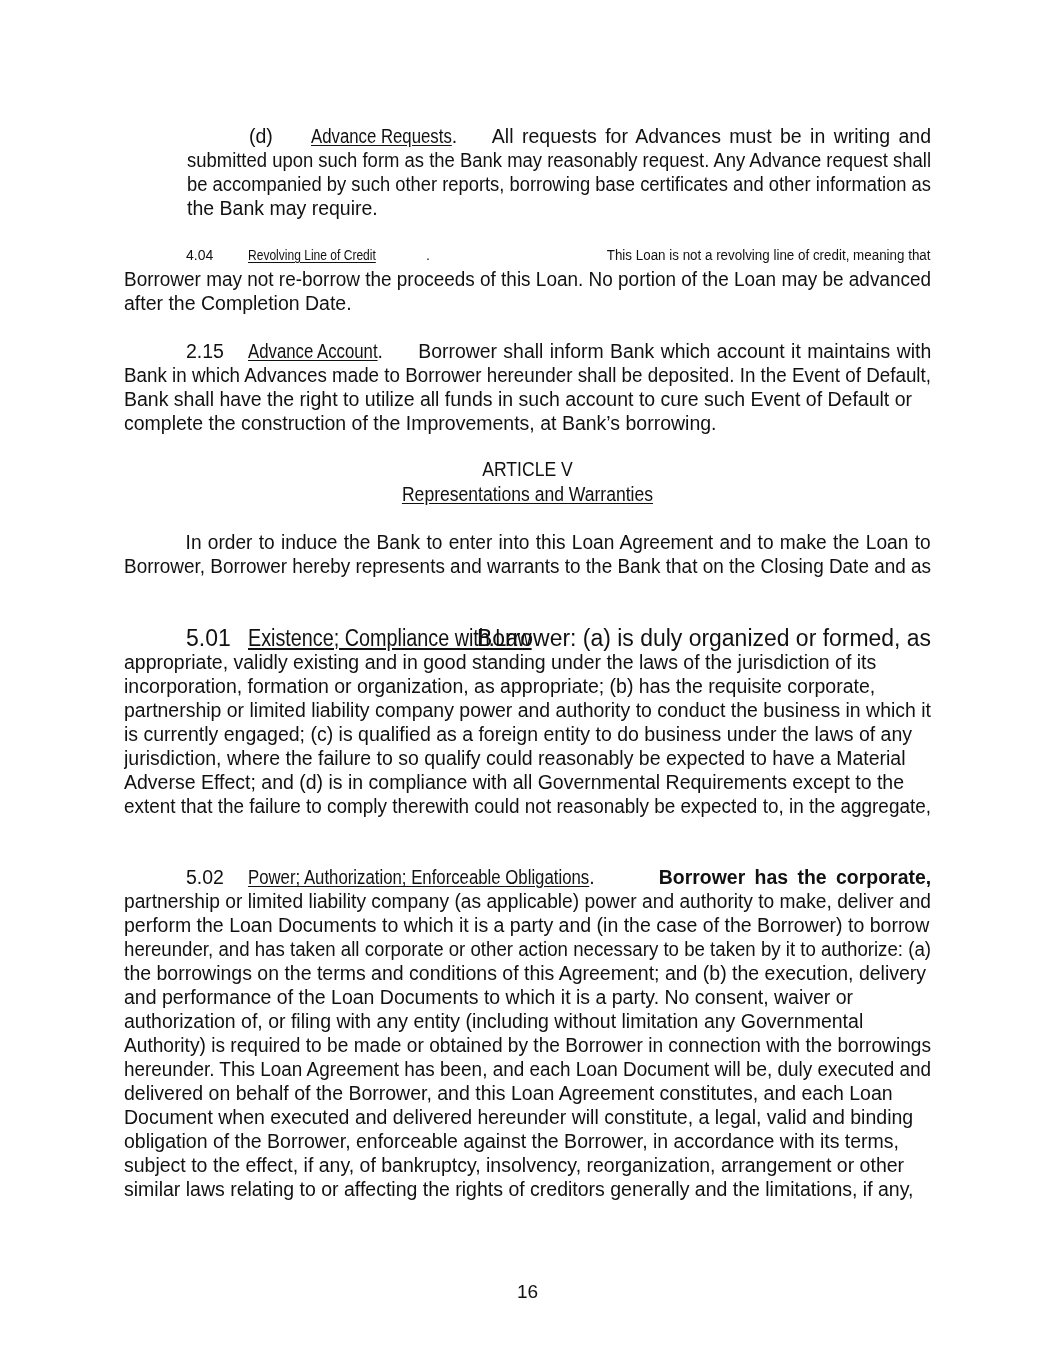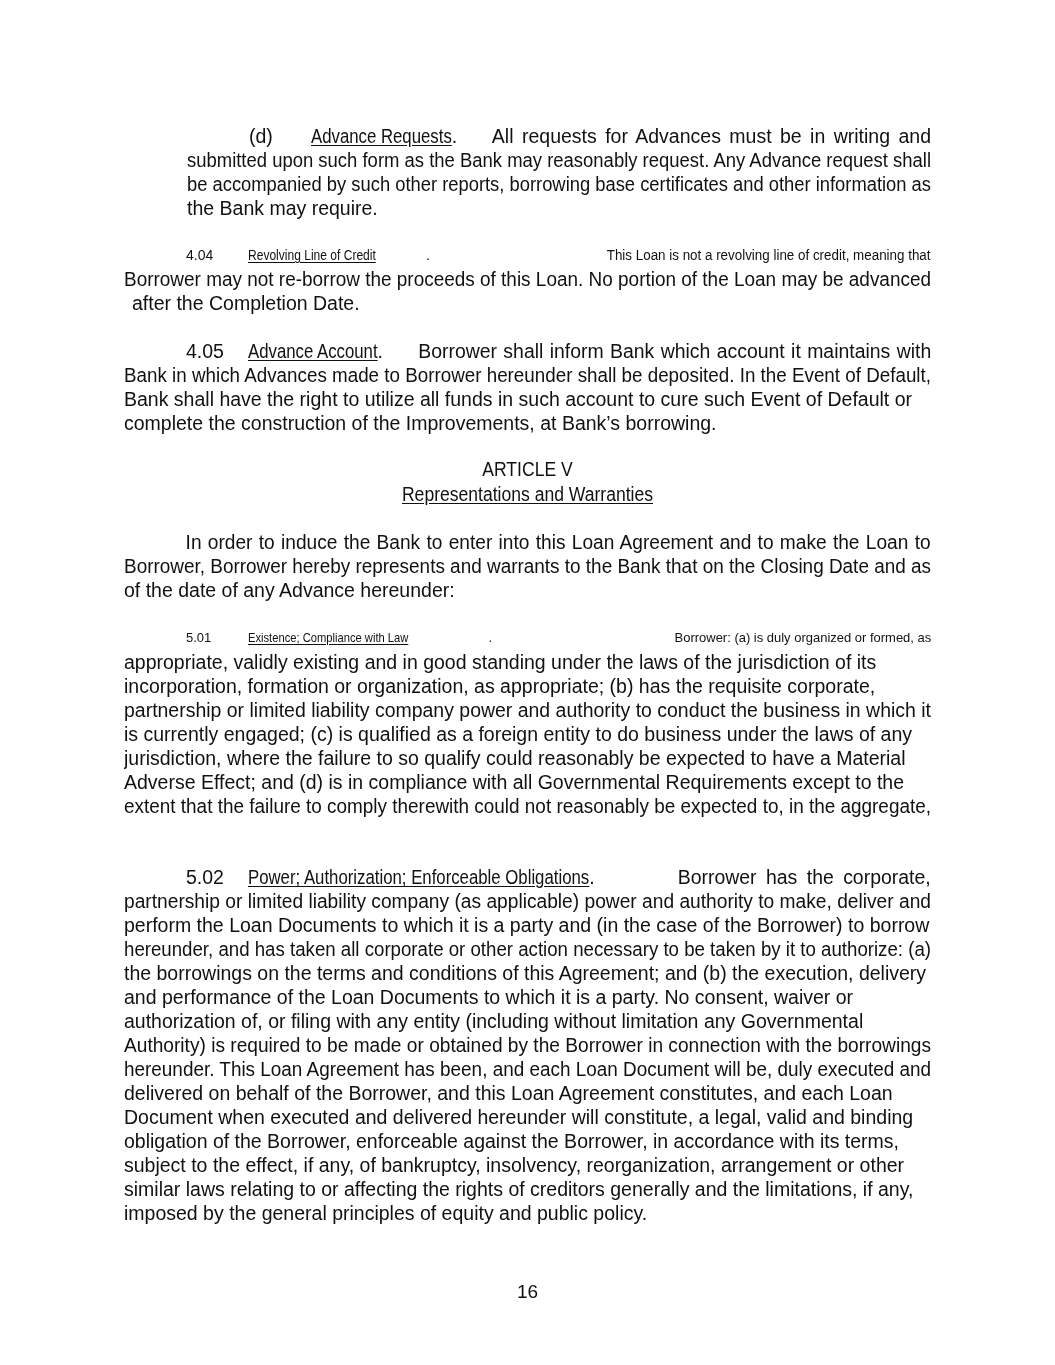--- a/index.html
+++ b/index.html
@@ -36,27 +36,27 @@
 
   <div class="block" style="top:243px;">
     <div style="position:relative;height:24px;line-height:24px;font-size:14px;white-space:nowrap;">
       <span style="position:absolute;left:62px;">4.04</span>
       <span class="u" style="position: absolute; left: 124px; display: inline-block; transform-origin: left center; transform: scaleX(0.86);">Revolving Line of Credit</span>
         <span style="position: absolute; left: 302.047px;">.</span>
       <span style="position: absolute; right: 0px; display: inline-block; transform-origin: right center; transform: scaleX(0.95649);">This Loan is not a revolving line of credit, meaning that</span>
     </div>
     <div class="body-lines">
         <div style="width: 807px; height: 24px; line-height: 24px; font-size: 19.5px; white-space: nowrap; text-align: justify; text-align-last: justify; overflow: hidden; display: block;"><span style="white-space: nowrap; font-size: 19.5px; display: inline-block; transform-origin: left center; word-spacing: 0px; transform: scaleX(0.971923);">Borrower may not re-borrow the proceeds of this Loan.  No portion of the Loan may be advanced</span></div>
-        <div style="width: 807px; height: 24px; line-height: 24px; font-size: 19.5px; white-space: nowrap; overflow: hidden; display: block; margin-left: 8px;"><span style="white-space: nowrap; font-size: 19.5px; display: inline-block; transform-origin: left center; transform: scaleX(1);">after the Completion Date.</span></div>
+        <div style="width: 807px; height: 24px; line-height: 24px; font-size: 19.5px; white-space: nowrap; overflow: hidden; display: block;"><span style="white-space: nowrap; font-size: 19.5px; display: inline-block; transform-origin: left center; transform: scaleX(1);">after the Completion Date.</span></div>
       </div>
   </div>
 
   <div class="block" style="top:339px;">
     <div style="position:relative;height:24px;line-height:24px;font-size:19.5px;white-space:nowrap;">
-      <span style="position:absolute;left:62px;">4.05</span>
+      <span style="position:absolute;left:62px;">2.15</span>
       <span class="u" style="position: absolute; left: 124px; display: inline-block; transform-origin: left center; transform: scaleX(0.86);">Advance Account</span>
         <span style="position: absolute; left: 253.591px;">.</span>
       <span style="position: absolute; right: 0px; word-spacing: 1px; display: inline-block; transform-origin: right center; transform: scaleX(0.995694);">Borrower shall inform Bank which account it maintains with</span>
     </div>
     <div class="body-lines">
         <div style="width: 807px; height: 24px; line-height: 24px; font-size: 19.5px; white-space: nowrap; text-align: justify; text-align-last: justify; overflow: hidden; display: block;"><span style="white-space: nowrap; font-size: 19.5px; display: inline-block; transform-origin: left center; word-spacing: 0px; transform: scaleX(0.964338);">Bank in which Advances made to Borrower hereunder shall be deposited.  In the Event of Default,</span></div>
         <div style="width: 807px; height: 24px; line-height: 24px; font-size: 19.5px; white-space: nowrap; text-align: justify; text-align-last: justify; overflow: hidden; display: block;"><span style="white-space: nowrap; font-size: 19.5px; display: inline-block; transform-origin: left center; word-spacing: 0px; transform: scaleX(1);">Bank shall have the right to utilize all funds in such account to cure such Event of Default or</span></div>
         <div style="width: 807px; height: 24px; line-height: 24px; font-size: 19.5px; white-space: nowrap; overflow: hidden; display: block;"><span style="white-space: nowrap; font-size: 19.5px; display: inline-block; transform-origin: left center; transform: scaleX(1);">complete the construction of the Improvements, at Bank’s borrowing.</span></div>
       </div>
   </div>
@@ -65,26 +65,25 @@
   <div class="center" style="top:482px;">
     <span class="u" style="display: inline-block; transform: scaleX(0.9);">Representations and Warranties</span>
   </div>
 
   <div class="block" style="top:530px;">
     <div style="position:relative;height:24px;line-height:24px;font-size:19.5px;white-space:nowrap;">
       <span style="position: absolute; right: 0px; word-spacing: 1px; display: inline-block; transform-origin: right center; transform: scaleX(0.980787);">In order to induce the Bank to enter into this Loan Agreement and to make the Loan to</span>
     </div>
     <div class="body-lines">
         <div style="width: 807px; height: 24px; line-height: 24px; font-size: 19.5px; white-space: nowrap; text-align: justify; text-align-last: justify; overflow: hidden; display: block;"><span style="white-space: nowrap; font-size: 19.5px; display: inline-block; transform-origin: left center; word-spacing: 0px; transform: scaleX(0.970681);">Borrower, Borrower hereby represents and warrants to the Bank that on the Closing Date and as</span></div>
-        <div style="width: 807px; height: 24px; line-height: 24px; font-size: 19.5px; white-space: nowrap; overflow: hidden; display: block;"><span style="white-space: nowrap; font-size: 19.5px; display: inline-block; transform-origin: left center; transform: scaleX(1);">of the date of any Advance hereunder:</span></div>
       </div>
   </div>
 
   <div class="block" style="top:626px;">
-    <div style="position:relative;height:24px;line-height:24px;font-size:13px;white-space:nowrap;">
+    <div style="position:relative;height:24px;line-height:24px;font-size:23px;white-space:nowrap;">
       <span style="position:absolute;left:62px;">5.01</span>
       <span class="u" style="position: absolute; left: 124px; display: inline-block; transform-origin: left center; transform: scaleX(0.86);">Existence; Compliance with Law</span>
         <span style="position: absolute; left: 364.491px;">.</span>
       <span style="position: absolute; right: 0px; display: inline-block; transform-origin: right center; transform: scaleX(0.997854);">Borrower: (a) is duly organized or formed, as</span>
     </div>
     <div class="body-lines">
         <div style="width: 807px; height: 24px; line-height: 24px; font-size: 19.5px; white-space: nowrap; text-align: justify; text-align-last: justify; overflow: hidden; display: block;"><span style="white-space: nowrap; font-size: 19.5px; display: inline-block; transform-origin: left center; word-spacing: 0px; transform: scaleX(1);">appropriate, validly existing and in good standing under the laws of the jurisdiction of its</span></div>
         <div style="width: 807px; height: 24px; line-height: 24px; font-size: 19.5px; white-space: nowrap; text-align: justify; text-align-last: justify; overflow: hidden; display: block;"><span style="white-space: nowrap; font-size: 19.5px; display: inline-block; transform-origin: left center; word-spacing: 0px; transform: scaleX(1);">incorporation, formation or organization, as appropriate; (b) has the requisite corporate,</span></div>
         <div style="width: 807px; height: 24px; line-height: 24px; font-size: 19.5px; white-space: nowrap; text-align: justify; text-align-last: justify; overflow: hidden; display: block;"><span style="white-space: nowrap; font-size: 19.5px; display: inline-block; transform-origin: left center; word-spacing: 0px; transform: scaleX(0.998029);">partnership or limited liability company power and authority to conduct the business in which it</span></div>
         <div style="width: 807px; height: 24px; line-height: 24px; font-size: 19.5px; white-space: nowrap; text-align: justify; text-align-last: justify; overflow: hidden; display: block;"><span style="white-space: nowrap; font-size: 19.5px; display: inline-block; transform-origin: left center; word-spacing: 0px; transform: scaleX(1);">is currently engaged; (c) is qualified as a foreign entity to do business under the laws of any</span></div>
@@ -92,34 +91,33 @@
         <div style="width: 807px; height: 24px; line-height: 24px; font-size: 19.5px; white-space: nowrap; text-align: justify; text-align-last: justify; overflow: hidden; display: block;"><span style="white-space: nowrap; font-size: 19.5px; display: inline-block; transform-origin: left center; word-spacing: 0px; transform: scaleX(1);">Adverse Effect; and (d) is in compliance with all Governmental Requirements except to the</span></div>
         <div style="width: 807px; height: 24px; line-height: 24px; font-size: 19.5px; white-space: nowrap; text-align: justify; text-align-last: justify; overflow: hidden; display: block;"><span style="white-space: nowrap; font-size: 19.5px; display: inline-block; transform-origin: left center; word-spacing: 0px; transform: scaleX(0.97059);">extent that the failure to comply therewith could not reasonably be expected to, in the aggregate,</span></div>
       </div>
   </div>
 
   <div class="block" style="top:865px;">
     <div style="position:relative;height:24px;line-height:24px;font-size:19.5px;white-space:nowrap;">
       <span style="position:absolute;left:62px;">5.02</span>
       <span class="u" style="position: absolute; left: 124px; display: inline-block; transform-origin: left center; transform: scaleX(0.86);">Power; Authorization; Enforceable Obligations</span>
         <span style="position: absolute; left: 465.192px;">.</span>
-      <span style="position: absolute; right: 0px; word-spacing: 4px; display: inline-block; transform-origin: right center; transform: scaleX(0.997229);">Borrower has the corporate,</span>
+      <span style="position: absolute; right: 0px; word-spacing: 4px; display: inline-block; transform-origin: right center; transform: scaleX(0.997229); font-weight: bold;">Borrower has the corporate,</span>
     </div>
     <div class="body-lines">
         <div style="width: 807px; height: 24px; line-height: 24px; font-size: 19.5px; white-space: nowrap; text-align: justify; text-align-last: justify; overflow: hidden; display: block;"><span style="white-space: nowrap; font-size: 19.5px; display: inline-block; transform-origin: left center; word-spacing: 0px; transform: scaleX(0.983547);">partnership or limited liability company (as applicable) power and authority to make, deliver and</span></div>
         <div style="width: 807px; height: 24px; line-height: 24px; font-size: 19.5px; white-space: nowrap; text-align: justify; text-align-last: justify; overflow: hidden; display: block;"><span style="white-space: nowrap; font-size: 19.5px; display: inline-block; transform-origin: left center; word-spacing: 0px; transform: scaleX(1);">perform the Loan Documents to which it is a party and (in the case of the Borrower) to borrow</span></div>
         <div style="width: 807px; height: 24px; line-height: 24px; font-size: 19.5px; white-space: nowrap; text-align: justify; text-align-last: justify; overflow: hidden; display: block;"><span style="white-space: nowrap; font-size: 19.5px; display: inline-block; transform-origin: left center; word-spacing: 0px; transform: scaleX(0.956905);">hereunder, and has taken all corporate or other action necessary to be taken by it to authorize: (a)</span></div>
         <div style="width: 807px; height: 24px; line-height: 24px; font-size: 19.5px; white-space: nowrap; text-align: justify; text-align-last: justify; overflow: hidden; display: block;"><span style="white-space: nowrap; font-size: 19.5px; display: inline-block; transform-origin: left center; word-spacing: 0px; transform: scaleX(1);">the borrowings on the terms and conditions of this Agreement; and (b) the execution, delivery</span></div>
         <div style="width: 807px; height: 24px; line-height: 24px; font-size: 19.5px; white-space: nowrap; text-align: justify; text-align-last: justify; overflow: hidden; display: block;"><span style="white-space: nowrap; font-size: 19.5px; display: inline-block; transform-origin: left center; word-spacing: 0px; transform: scaleX(1);">and performance of the Loan Documents to which it is a party.  No consent, waiver or</span></div>
         <div style="width: 807px; height: 24px; line-height: 24px; font-size: 19.5px; white-space: nowrap; text-align: justify; text-align-last: justify; overflow: hidden; display: block;"><span style="white-space: nowrap; font-size: 19.5px; display: inline-block; transform-origin: left center; word-spacing: 0px; transform: scaleX(1);">authorization of, or filing with any entity (including without limitation any Governmental</span></div>
         <div style="width: 807px; height: 24px; line-height: 24px; font-size: 19.5px; white-space: nowrap; text-align: justify; text-align-last: justify; overflow: hidden; display: block;"><span style="white-space: nowrap; font-size: 19.5px; display: inline-block; transform-origin: left center; word-spacing: 0px; transform: scaleX(0.980913);">Authority) is required to be made or obtained by the Borrower in connection with the borrowings</span></div>
         <div style="width: 807px; height: 24px; line-height: 24px; font-size: 19.5px; white-space: nowrap; text-align: justify; text-align-last: justify; overflow: hidden; display: block;"><span style="white-space: nowrap; font-size: 19.5px; display: inline-block; transform-origin: left center; word-spacing: 0px; transform: scaleX(0.969697);">hereunder.  This Loan Agreement has been, and each Loan Document will be, duly executed and</span></div>
         <div style="width: 807px; height: 24px; line-height: 24px; font-size: 19.5px; white-space: nowrap; text-align: justify; text-align-last: justify; overflow: hidden; display: block;"><span style="white-space: nowrap; font-size: 19.5px; display: inline-block; transform-origin: left center; word-spacing: 0px; transform: scaleX(1);">delivered on behalf of the Borrower, and this Loan Agreement constitutes, and each Loan</span></div>
         <div style="width: 807px; height: 24px; line-height: 24px; font-size: 19.5px; white-space: nowrap; text-align: justify; text-align-last: justify; overflow: hidden; display: block;"><span style="white-space: nowrap; font-size: 19.5px; display: inline-block; transform-origin: left center; word-spacing: 0px; transform: scaleX(1);">Document when executed and delivered hereunder will constitute, a legal, valid and binding</span></div>
         <div style="width: 807px; height: 24px; line-height: 24px; font-size: 19.5px; white-space: nowrap; text-align: justify; text-align-last: justify; overflow: hidden; display: block;"><span style="white-space: nowrap; font-size: 19.5px; display: inline-block; transform-origin: left center; word-spacing: 0px; transform: scaleX(1);">obligation of the Borrower, enforceable against the Borrower, in accordance with its terms,</span></div>
         <div style="width: 807px; height: 24px; line-height: 24px; font-size: 19.5px; white-space: nowrap; text-align: justify; text-align-last: justify; overflow: hidden; display: block;"><span style="white-space: nowrap; font-size: 19.5px; display: inline-block; transform-origin: left center; word-spacing: 0px; transform: scaleX(1);">subject to the effect, if any, of bankruptcy, insolvency, reorganization, arrangement or other</span></div>
         <div style="width: 807px; height: 24px; line-height: 24px; font-size: 19.5px; white-space: nowrap; text-align: justify; text-align-last: justify; overflow: hidden; display: block;"><span style="white-space: nowrap; font-size: 19.5px; display: inline-block; transform-origin: left center; word-spacing: 0px; transform: scaleX(1);">similar laws relating to or affecting the rights of creditors generally and the limitations, if any,</span></div>
-        <div style="width: 807px; height: 24px; line-height: 24px; font-size: 19.5px; white-space: nowrap; overflow: hidden; display: block;"><span style="white-space: nowrap; font-size: 19.5px; display: inline-block; transform-origin: left center; transform: scaleX(1);">imposed by the general principles of equity and public policy.</span></div>
       </div>
   </div>
 
   <div class="page-num">16</div>
 </div>
 
 </body></html>

